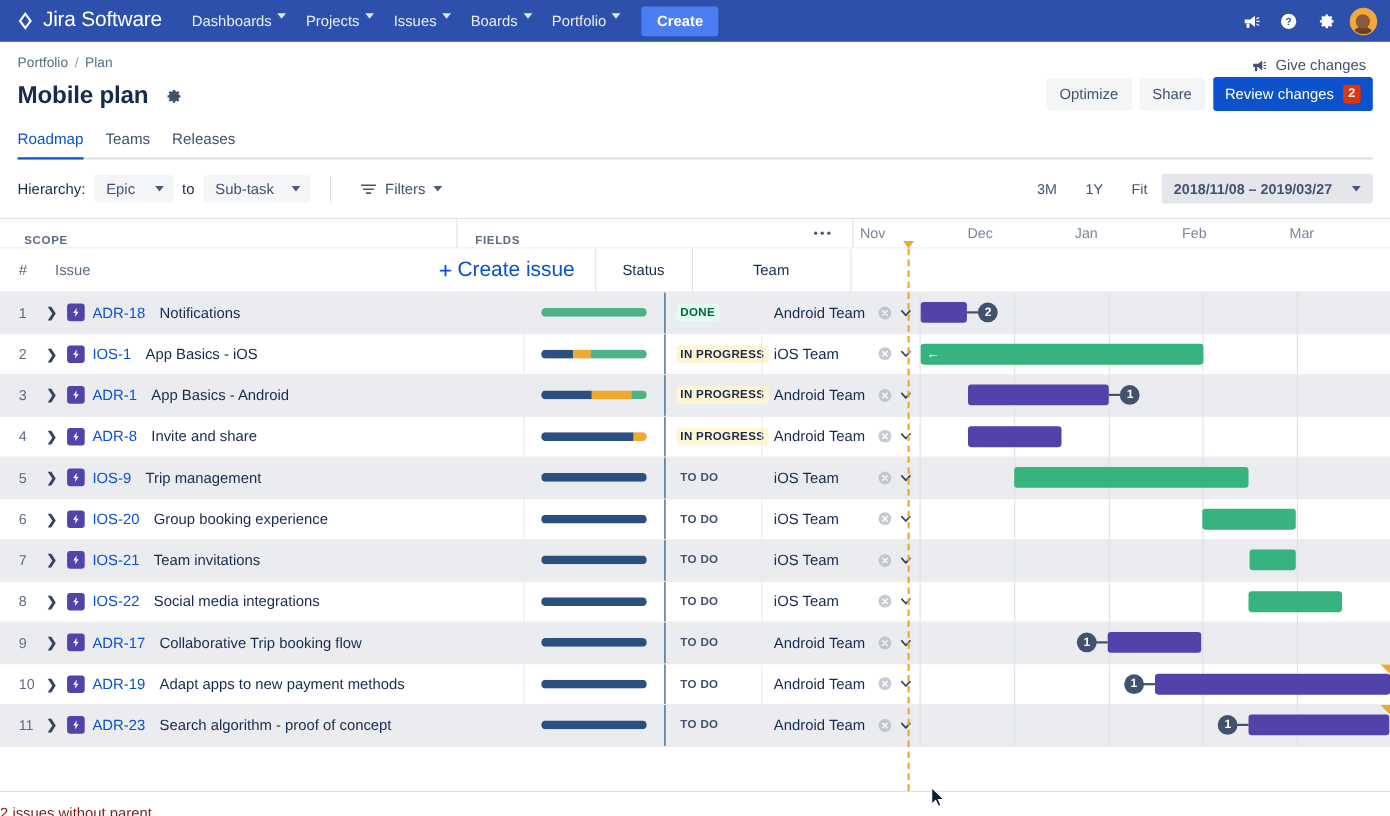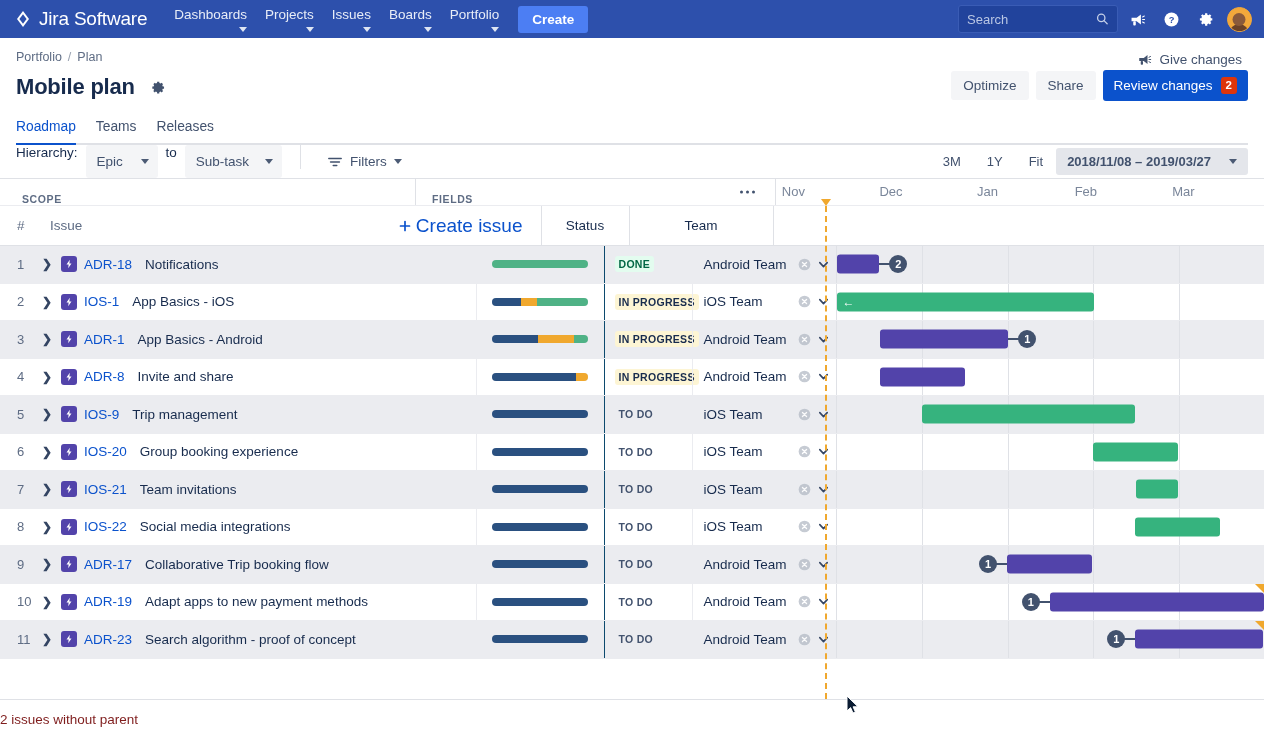--- a/index.html
+++ b/index.html
@@ -18,21 +18,21 @@
     display: flex; align-items: center;
     padding: 0 10px 0 14px; position: relative;
   }
   .brand { display: flex; align-items: center; gap: 7px; margin-right: 18px; }
   .brand-logo { width: 18px; height: 18px; position: relative; }
   .brand-text { color: #fff; font-size: 19px; letter-spacing: -0.2px; font-weight: 400; }
   .nav-items { display: flex; align-items: center; gap: 0px; }
   .nav-item {
     color: #e8edf7; font-size: 13.5px; padding: 7px 9px;
     border-radius: 3px; cursor: pointer;
-    display: flex; align-items: flex-end; gap: 5px; white-space: nowrap; flex-direction: column;
+    display: flex; align-items: flex-start; gap: 5px; white-space: nowrap;
   }
   .caret { width: 0; height: 0; border-left: 4px solid transparent; border-right: 4px solid transparent; border-top: 5px solid currentColor; opacity: .95; }
   .create-btn {
     background: #4c7ef3; color: #fff; font-size: 13.5px; font-weight: 600;
     padding: 6px 14px; border-radius: 3px; margin-left: 10px; cursor: pointer;
   }
   .nav-right { margin-left: auto; display: flex; align-items: center; gap: 4px; }
   .search-box {
     display: flex; align-items: center; background: #21439c;
     border-radius: 3px; height: 28px; width: 160px; padding: 0 8px;
@@ -97,21 +97,21 @@
   
   .tabs { display: flex; gap: 20px; margin-top: 17px; border-bottom: 2px solid #dfe1e6; }
   .tab {
     font-size: 13.8px; color: #42526e; padding-bottom: 9px;
     cursor: pointer; position: relative; top: 2px;
   }
   .tab.active { color: #0b52cc; font-weight: 500; border-bottom: 2px solid #0b52cc; }
 
   
   .toolbar {
-    display: flex; height: 34px;
+    display: flex; align-items: center; height: 54px;
     padding: 0 16px; border-bottom: 1px solid #dfe1e6; gap: 8px;
   }
   .tb-label { font-size: 13.5px; color: #172b4d; }
   .select-pill {
     background: #f4f5f7; border-radius: 3px; padding: 5px 9px 5px 11px;
     font-size: 13.5px; color: #42526e; display: flex; align-items: center;
     gap: 16px; cursor: pointer; min-width: 72px; justify-content: space-between;
   }
   .vsep { width: 1px; height: 24px; background: #dfe1e6; margin: 0 10px; }
   .tb-btn {
@@ -285,27 +285,20 @@
       <i class="caret"></i>
     </div>
     <div class="nav-item">
       <span>Portfolio</span>
       <i class="caret"></i>
     </div>
   </div>
   <div class="create-btn">Create</div>
 
   <div class="nav-right">
-    <div class="search-box">
-      <input placeholder="Search" style="">
-      <svg width="14" height="14" viewBox="0 0 16 16">
-        <circle cx="6.6" cy="6.6" r="4.6" fill="none" stroke="#c5d0e8" stroke-width="1.6"></circle>
-        <line x1="10" y1="10" x2="14" y2="14" stroke="#c5d0e8" stroke-width="1.6" stroke-linecap="round"></line>
-      </svg>
-    </div>
     <div class="icon-btn">
       <svg width="17" height="17" viewBox="0 0 20 20">
         <path d="M3 8 L9 8 L14 4 L14 16 L9 12 L3 12 Z" fill="#fff"></path>
         <rect x="5" y="12" width="3" height="5" rx="1" fill="#fff"></rect>
         <path d="M16 7 L18 6 M16 10 L18.3 10 M16 13 L18 14" stroke="#fff" stroke-width="1.3" stroke-linecap="round"></path>
       </svg>
     </div>
     <div class="icon-btn">
       <svg width="17" height="17" viewBox="0 0 20 20">
         <circle cx="10" cy="10" r="8.2" fill="#fff"></circle>

